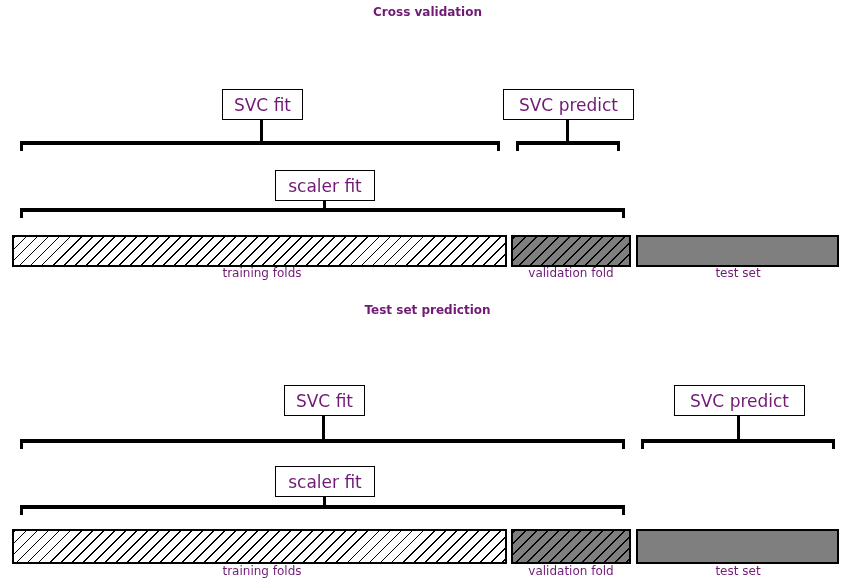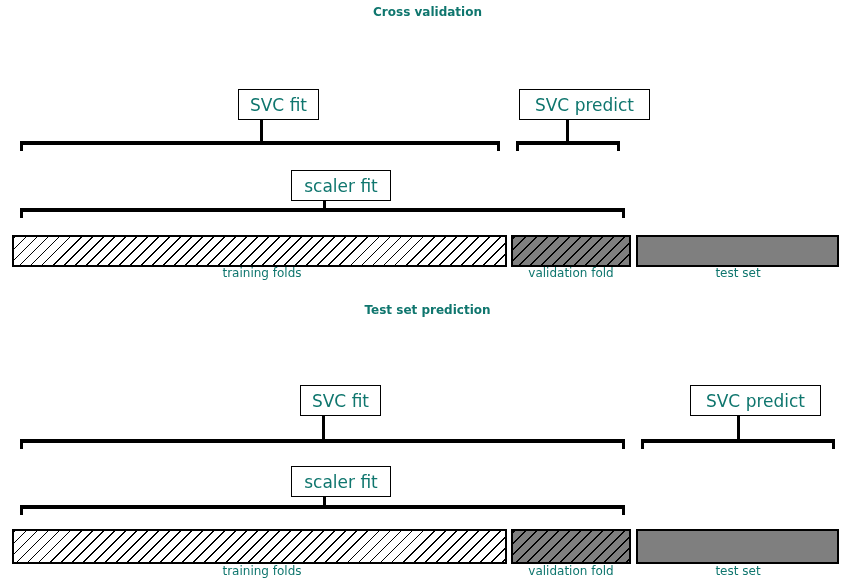--- a/index.html
+++ b/index.html
@@ -1,37 +1,36 @@
 <!DOCTYPE html>
 <html><head>
 <meta charset="utf-8">
 <style>
   html,body{margin:0;padding:0;background:#fff;}
   #figure{
     position:relative;
     width:855px;height:585px;
     background:#fff;
     font-family:"DejaVu Sans","Liberation Sans",sans-serif;
-    color:#0f766e;
+    color:#701a75;
     overflow:hidden;
   }
   .fig-title{
     position:absolute;left:0;width:855px;
     text-align:center;
     font-size:12px;font-weight:bold;
   }
   .annot-box{
     position:absolute;
     box-sizing:border-box;
     border:1.6px solid #000;
     background:#fff;
     display:flex;align-items:center;justify-content:center;
     font-size:17px;
     white-space:nowrap;
-    margin-left:16px;
   }
   .stem{
     position:absolute;
     width:3px;
     background:#000;
   }
   .bracket{
     position:absolute;
     box-sizing:border-box;
     height:10px;

